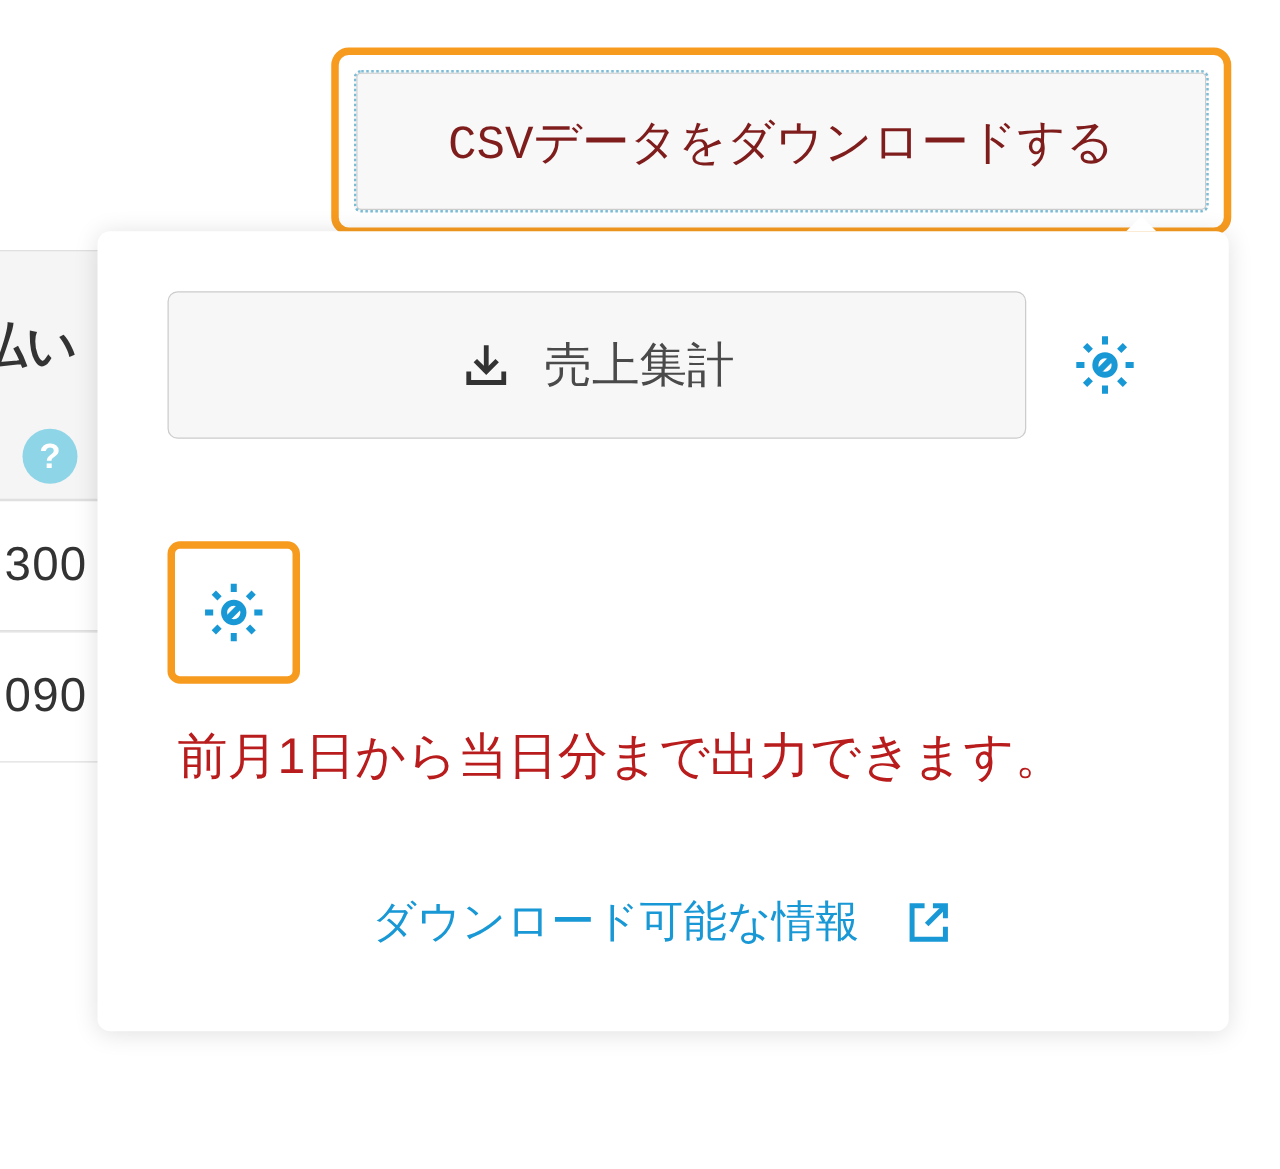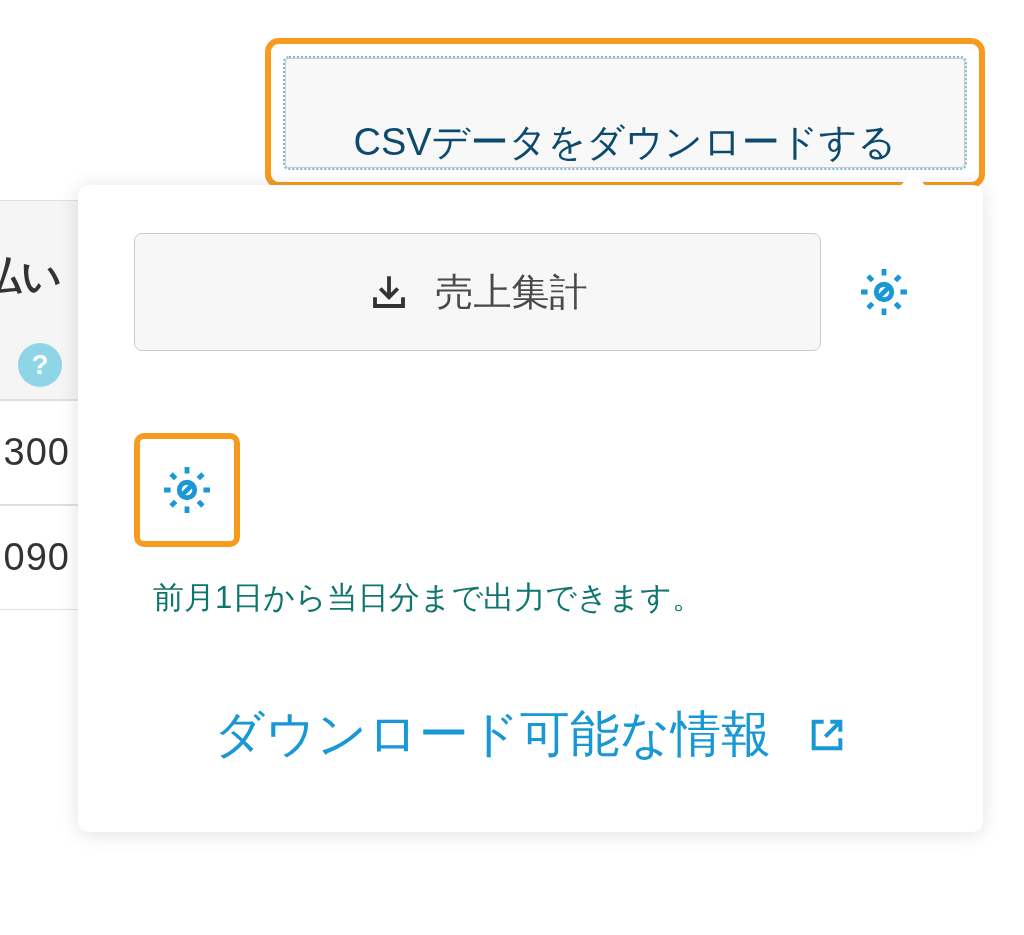--- a/index.html
+++ b/index.html
@@ -78,26 +78,27 @@
       justify-content: center;
       padding: 12px;
     }
     .csv-button {
       width: 100%;
       height: 100%;
       border: 2px dotted #7bbcd6;
       border-radius: 6px;
       background: #f8f8f8;
       display: flex;
-      align-items: flex-end;
+      align-items: center;
       justify-content: center;
       font-size: 38px;
-      color: #0c4a6e;
+      color: #7f1d1d;
       cursor: pointer;
       box-shadow: inset 0 0 0 1px #ccc;
+      font-family: Liberation Mono, monospace;
     }
 
     
     .popup {
       position: absolute;
       left: 78px;
       top: 185px;
       width: 905px;
       background: #ffffff;
       border-radius: 10px;
@@ -154,33 +155,33 @@
       width: 106px;
       height: 114px;
     }
     .gear-icon {
       width: 58px;
       height: 58px;
       color: #1998d6;
     }
 
     .helper-text {
-      font-size: 31px;
-      color: #0f766e;
+      font-size: 40px;
+      color: #b91c1c;
       margin-top: 2px;
-      margin-left: 19px;
+      margin-left: 8px;
     }
 
     .footer-link {
       margin-top: 82px;
       text-align: center;
     }
     .footer-link a {
       color: #1998d6;
-      font-size: 50px;
+      font-size: 35px;
       text-decoration: none;
       display: inline-flex;
       align-items: center;
       gap: 36px;
       cursor: pointer;
     }
     .ext-link-icon {
       width: 40px;
       height: 40px;
     }

